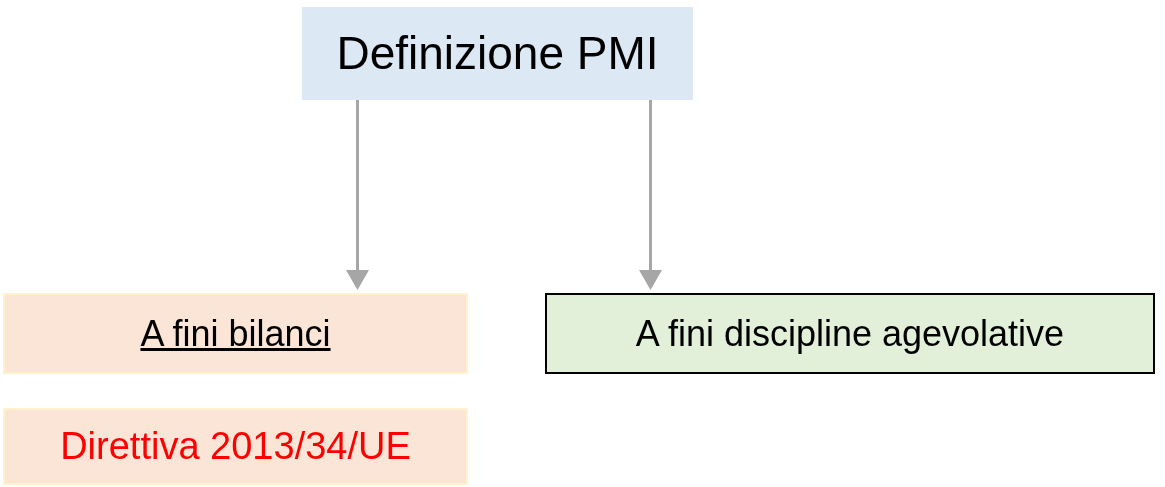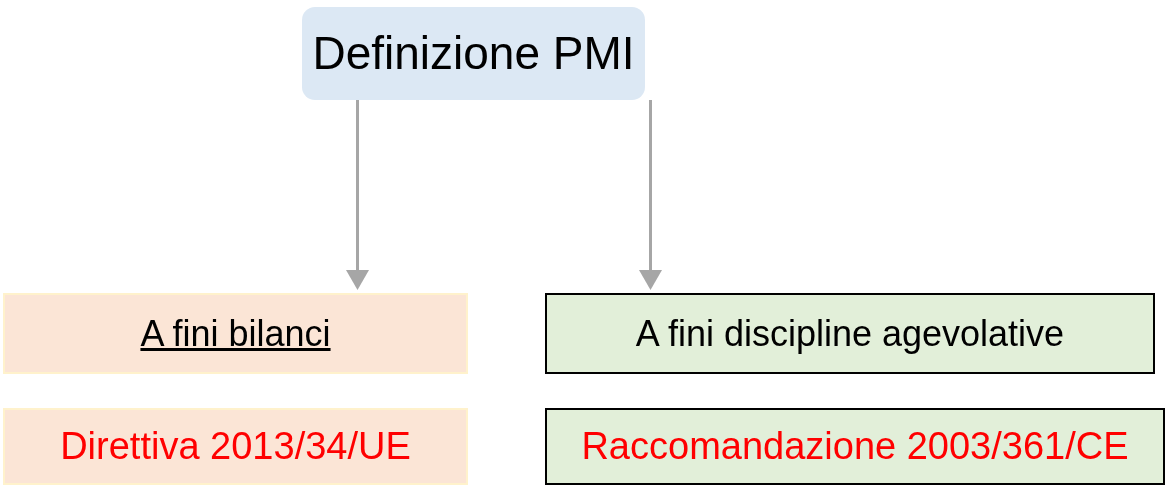--- a/index.html
+++ b/index.html
@@ -17,24 +17,23 @@
     display: flex;
     align-items: center;
     justify-content: center;
     box-sizing: border-box;
     text-align: center;
     line-height: 1.1;
     white-space: nowrap;
   }
   .title-box {
     left: 302px; top: 7px;
-    width: 343px; height: 93px;
+    width: 391px; height: 93px;
     background: #dce8f4;
     font-size: 46px;
-    border-radius: 13px;
   }
   .b-left  { left: 3px;   width: 465px; }
   .row2    { top: 293px;  height: 81px; font-size: 36px; }
   .row3    { top: 408px;  height: 77px; font-size: 38px; }
   .row2.b-right { left: 545px; width: 610px; }
   .row3.b-right { left: 545px; width: 620px; }
   .peach { background: #fbe5d6; border: 2px solid #fff2cc; }
   .green { background: #e2efd9; border: 2px solid #000000; }
   .detail { color: #ff0000; }
   svg.arrows {
@@ -69,17 +68,14 @@
   </div>
 
   <div class="node row3 b-left peach detail" style="background-color: rgb(251, 229, 214);">
     <span style="color: rgb(255, 0, 0);">Direttiva 2013/34/UE</span>
   </div>
 
   <div class="node row2 b-right green" style="background-color: rgb(226, 239, 217);">
     <span>A fini discipline agevolative</span>
   </div>
 
-  <div class="node row3 b-right green detail" style="background-color: rgb(226, 239, 217);">
-    <span style="color: rgb(255, 0, 0);">Raccomandazione 2003/361/CE</span>
-  </div>
 
 </div>
 
 </body></html>

